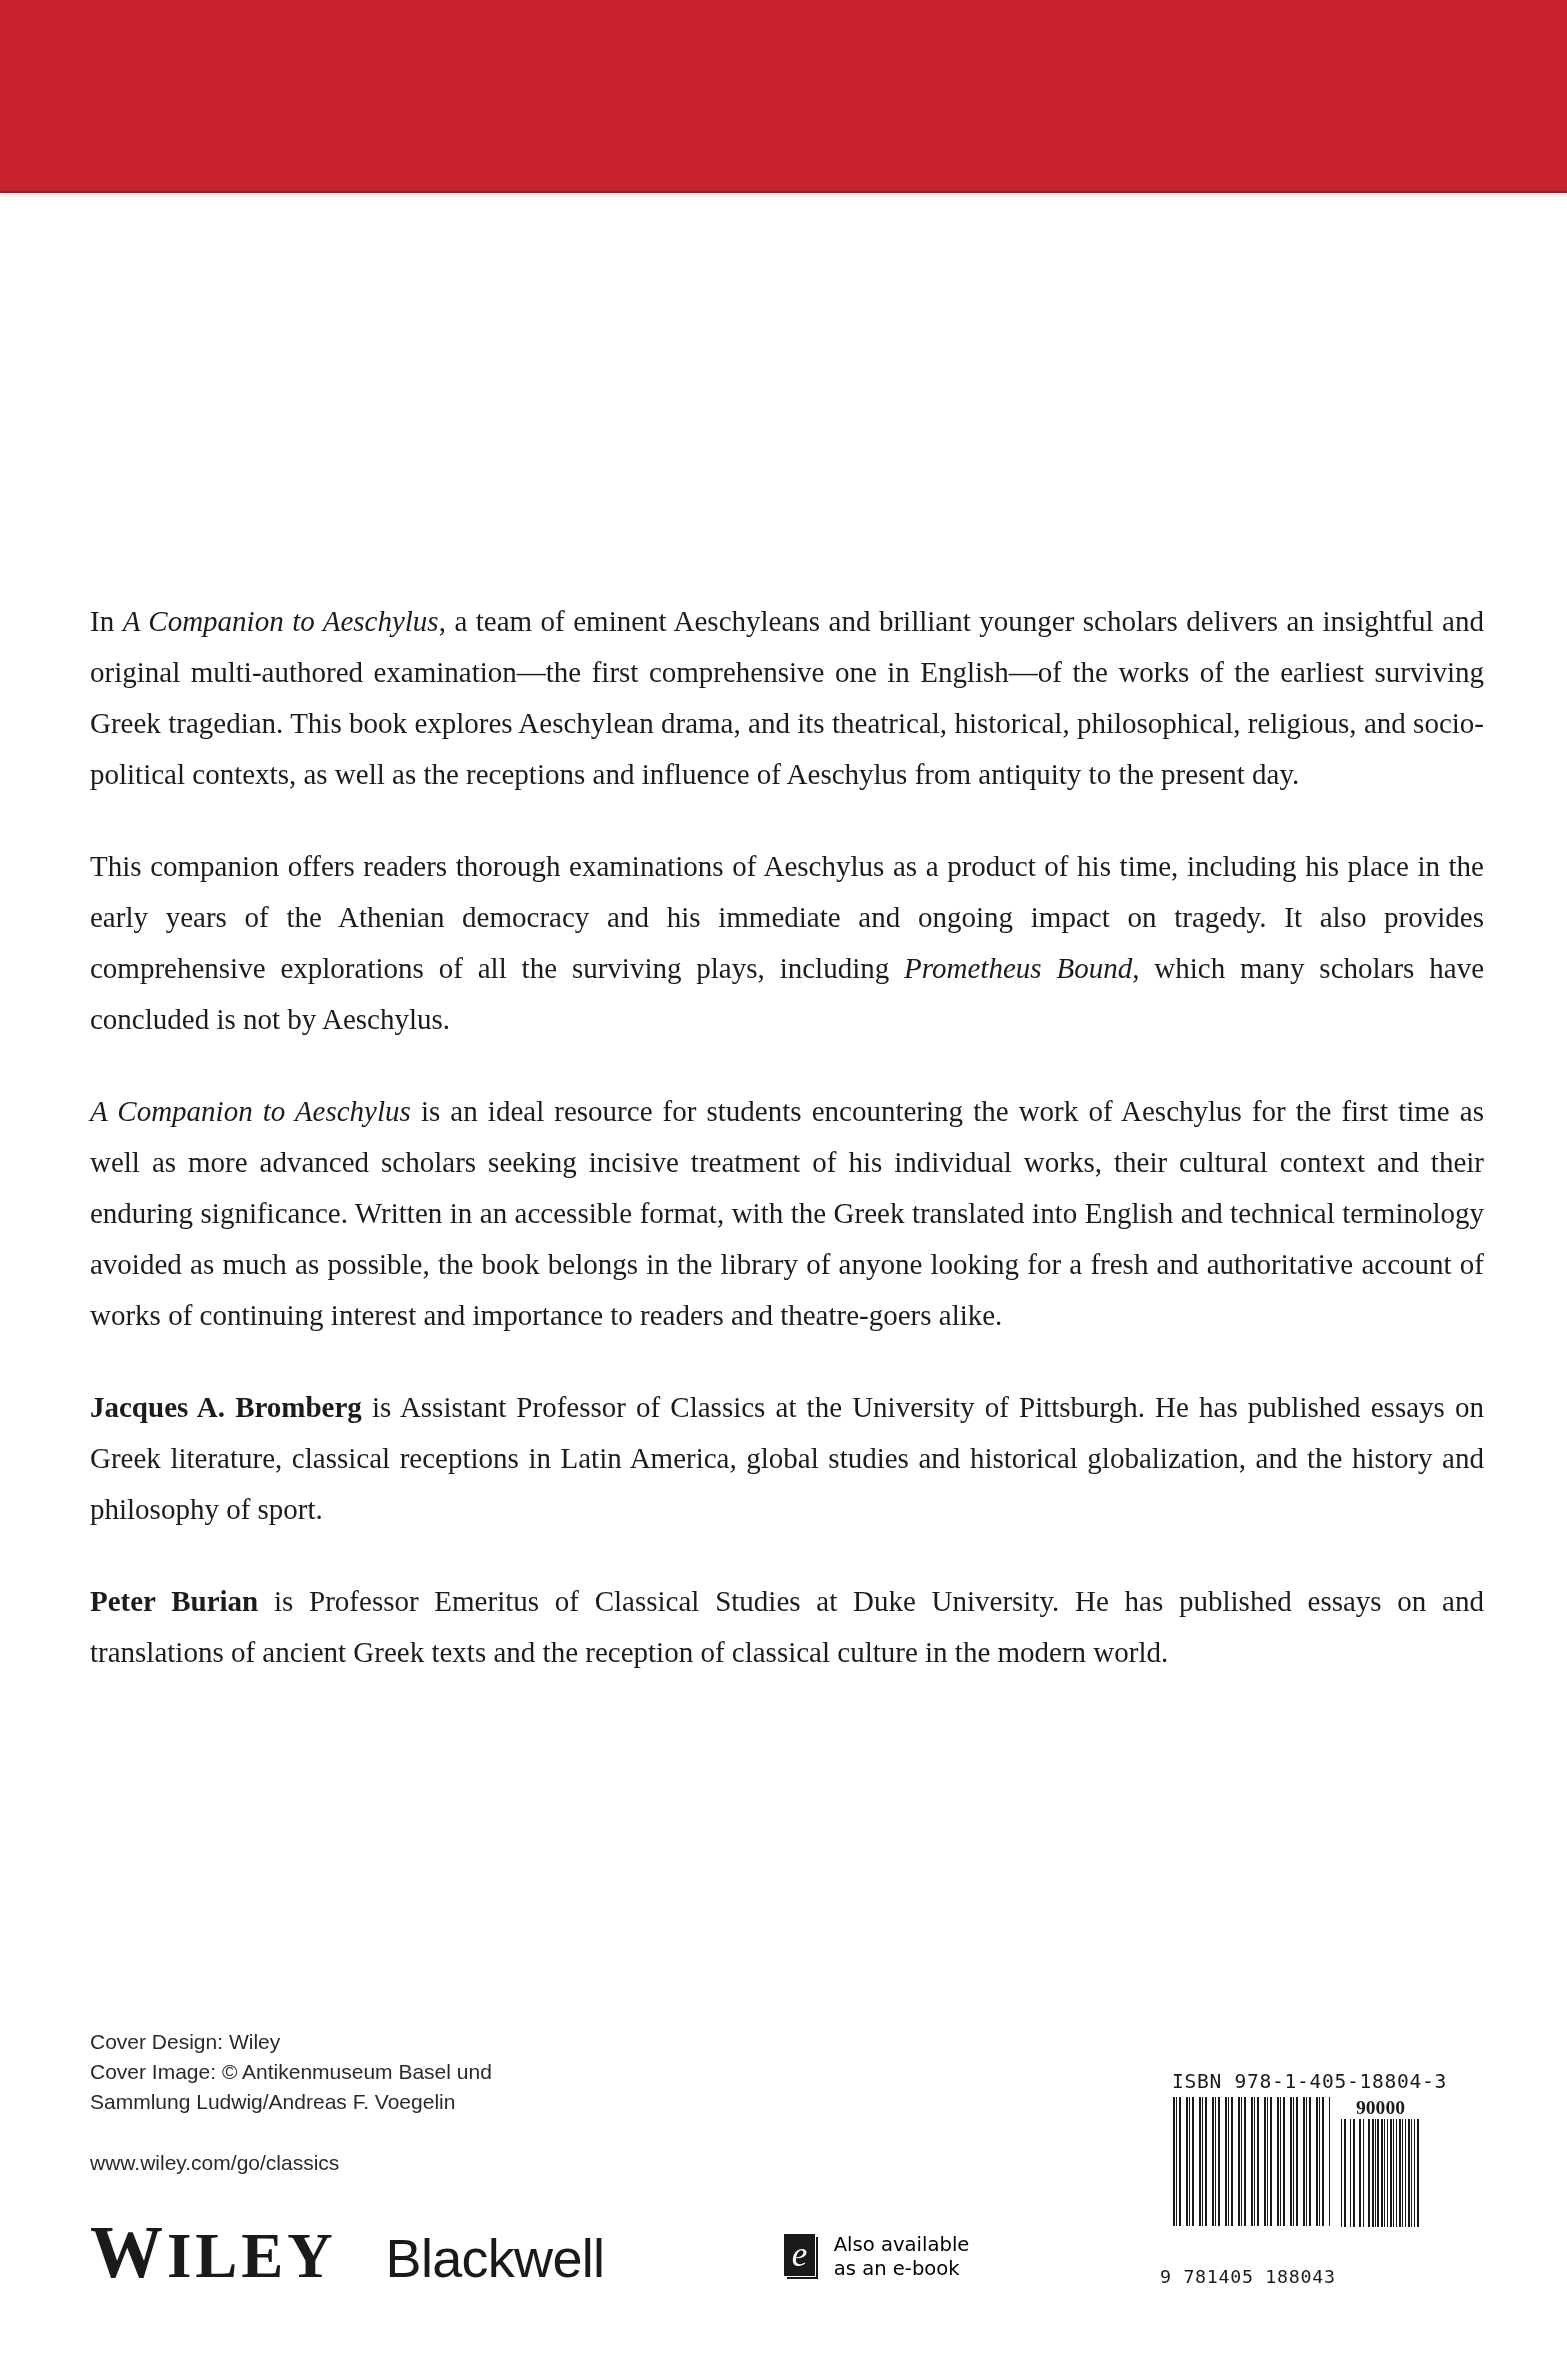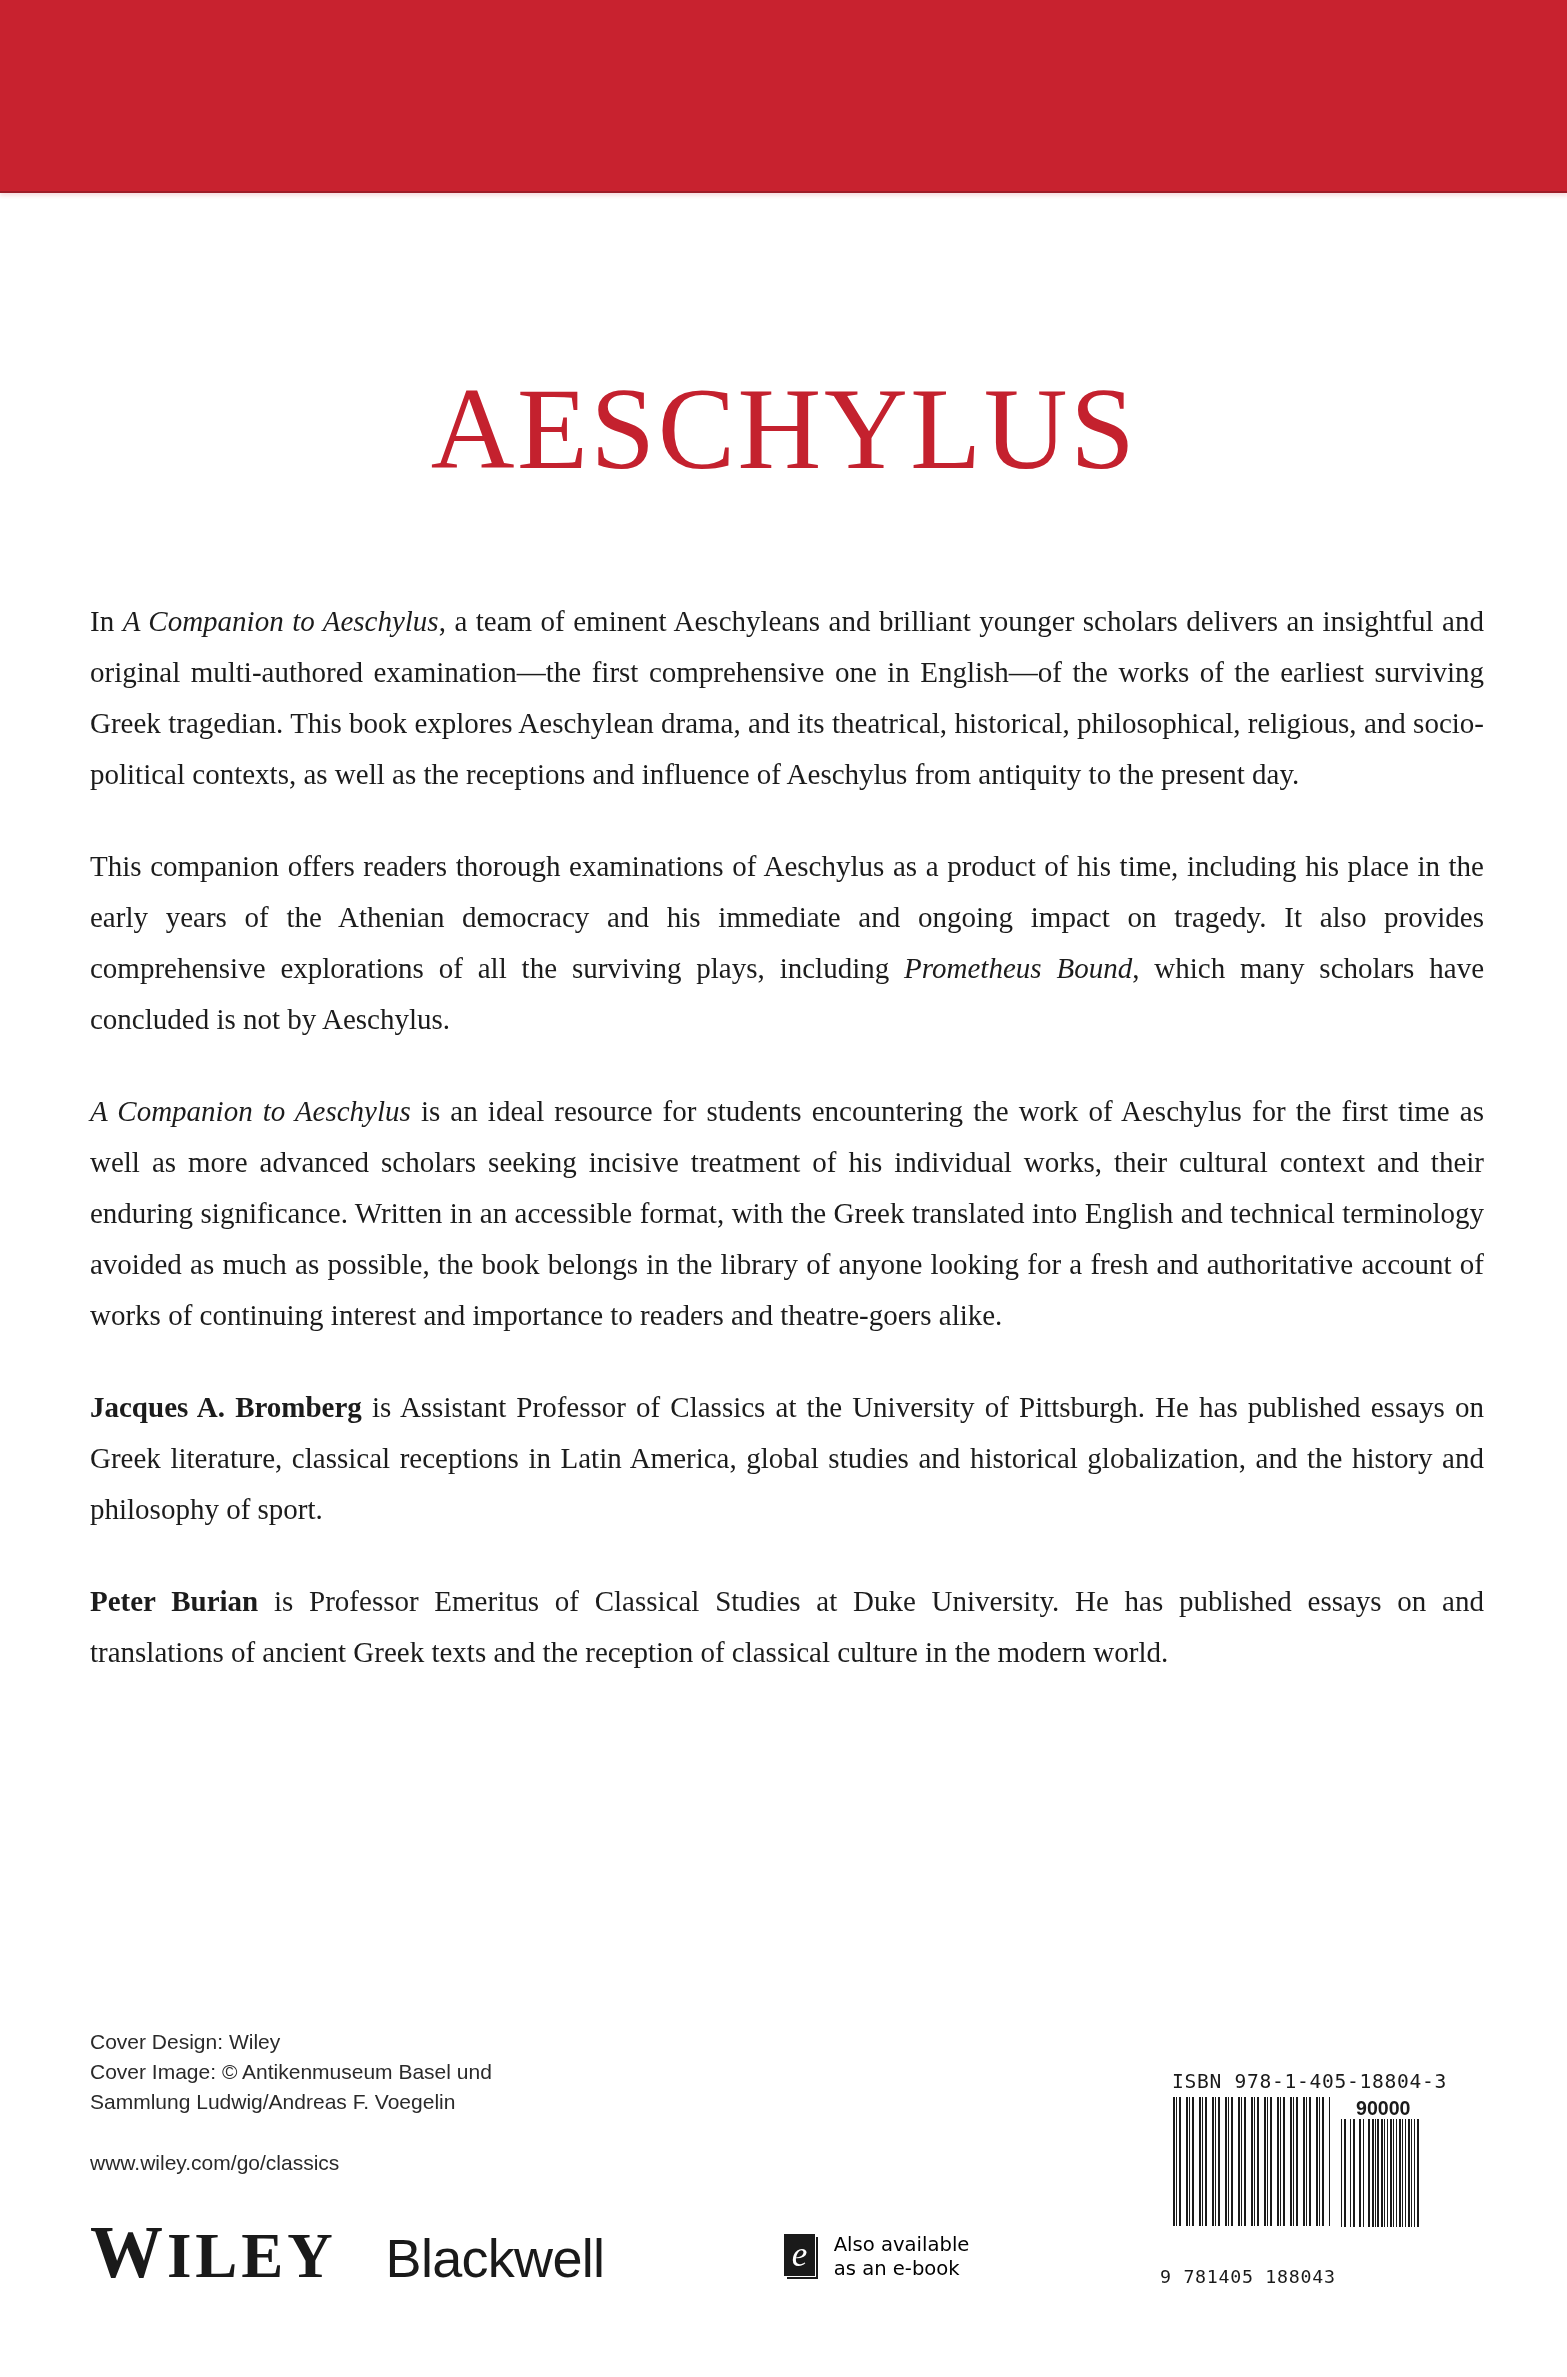--- a/index.html
+++ b/index.html
@@ -155,21 +155,21 @@
       font-family: "DejaVu Sans Mono", "Liberation Mono", monospace;
       font-weight: normal;
       font-size: 19.6px;
       letter-spacing: 0.7px;
       color: #1a1a1a;
     }
     .addon-code {
       position: absolute;
       left: 1356px;
       top: 2097px;
-      font-family: Liberation Sans, sans-serif;
+      font-family: Liberation Serif, serif;
       font-weight: bold;
       font-size: 19.6px;
       color: #1a1a1a;
     }
     .barcode-main {
       position: absolute;
       left: 1173px;
       top: 2097px;
       width: 157px;
       height: 129px;
@@ -200,21 +200,20 @@
       background: #ffffff;
       letter-spacing: 0.7px;
     }
   </style>
 </head>
 <body>
 
 <div class="top-band"></div>
 
 <div class="title-block">
-  <div class="title-main">AESCHYLUS</div>
 </div>
 
 <div class="body-text">
   <p><span>In </span><em>A Companion to Aeschylus</em><span>, a team of eminent Aeschyleans and brilliant younger scholars delivers an insightful and original multi-authored examination—the first comprehensive one in English—of the works of the earliest surviving Greek tragedian. This book explores Aeschylean drama, and its theatrical, historical, philosophical, religious, and socio-political contexts, as well as the receptions and influence of Aeschylus from antiquity to the present day.</span></p>
   <p><span>This companion offers readers thorough examinations of Aeschylus as a product of his time, including his place in the early years of the Athenian democracy and his immediate and ongoing impact on tragedy. It also provides comprehensive explorations of all the surviving plays, including </span><em>Prometheus Bound</em><span>, which many scholars have concluded is not by Aeschylus.</span></p>
   <p><em>A Companion to Aeschylus</em><span> is an ideal resource for students encountering the work of Aeschylus for the first time as well as more advanced scholars seeking incisive treatment of his individual works, their cultural context and their enduring significance. Written in an accessible format, with the Greek translated into English and technical terminology avoided as much as possible, the book belongs in the library of anyone looking for a fresh and authoritative account of works of continuing interest and importance to readers and theatre-goers alike.</span></p>
   <p><strong>Jacques A. Bromberg</strong><span> is Assistant Professor of Classics at the University of Pittsburgh. He has published essays on Greek literature, classical receptions in Latin America, global studies and historical globalization, and the history and philosophy of sport.</span></p>
   <p><strong>Peter Burian</strong><span> is Professor Emeritus of Classical Studies at Duke University. He has published essays on and translations of ancient Greek texts and the reception of classical culture in the modern world.</span></p>
 </div>
 

